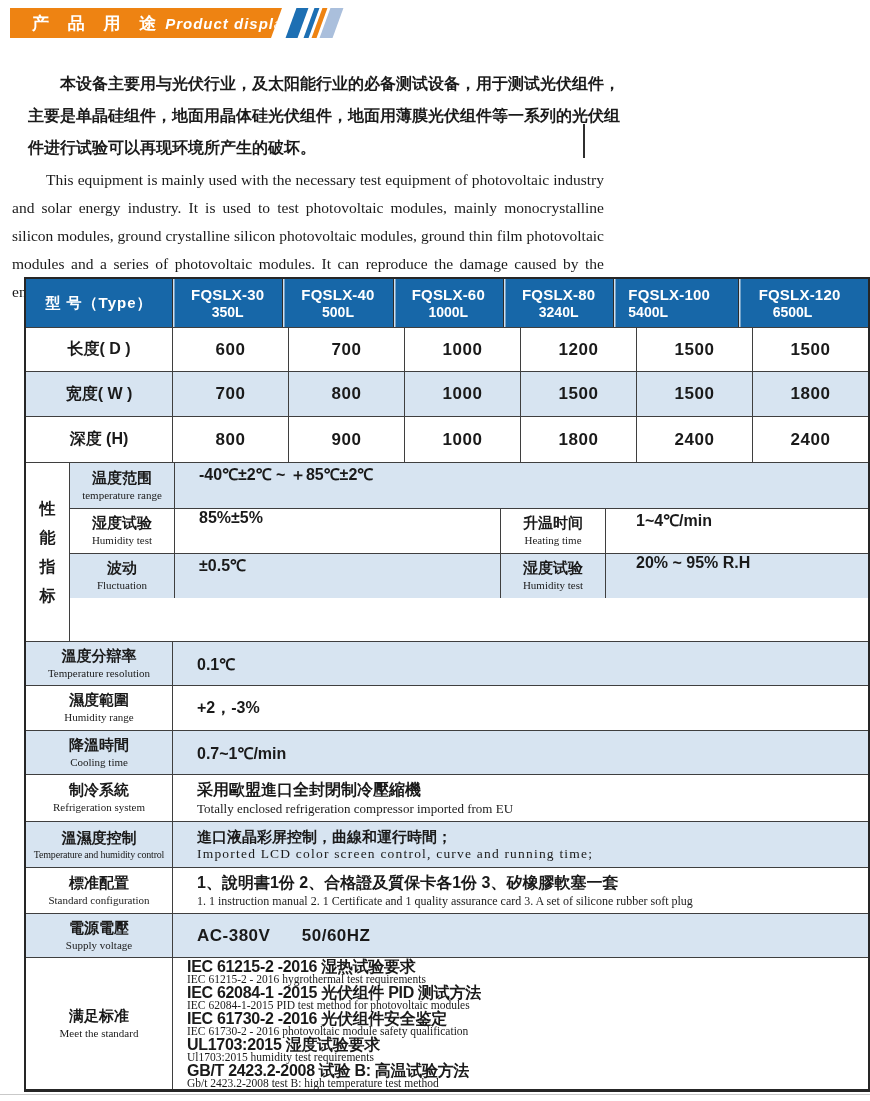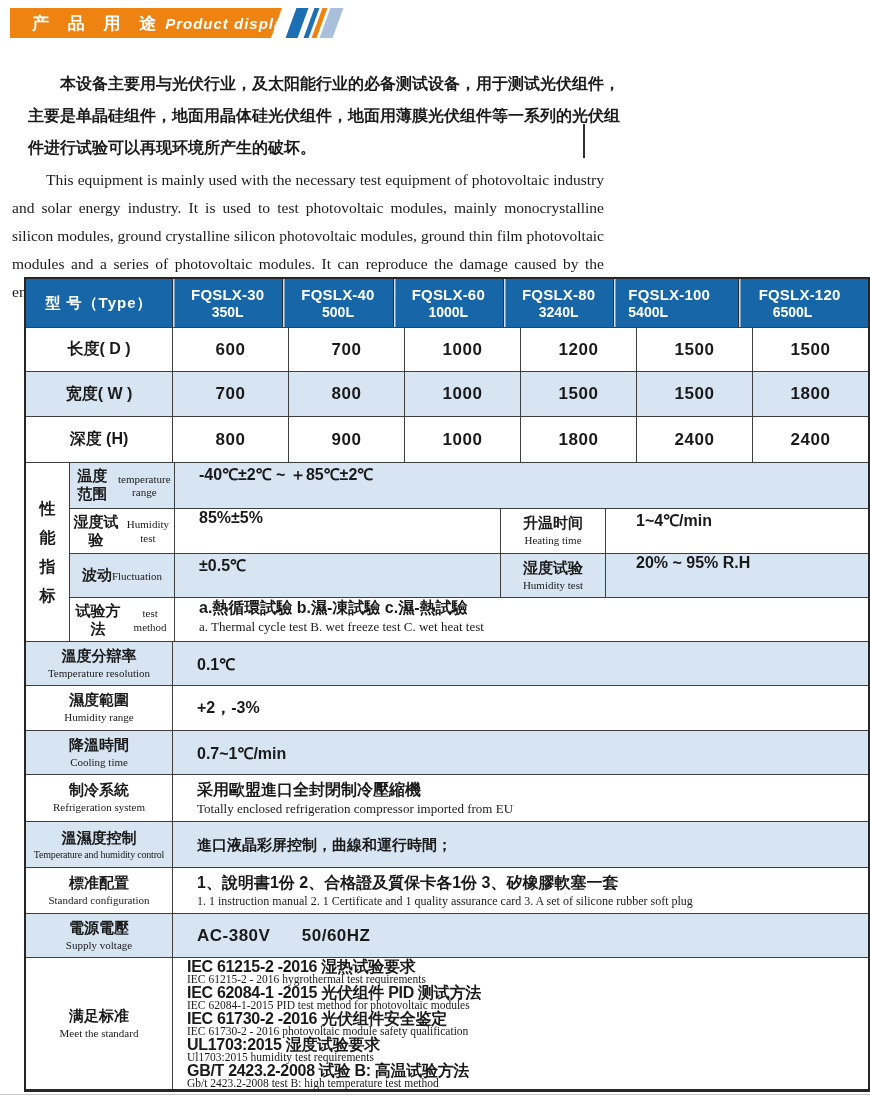--- a/index.html
+++ b/index.html
@@ -58,21 +58,21 @@
 
   .dim-lbl { font-size:16px; font-weight:bold; }
 
   
   .perf { display:flex; border-top:1px solid #3f3f3f; box-sizing:border-box; }
   .perf-left { width:43px; flex:none; display:flex; align-items:center; justify-content:center; background:#fff; }
   .vert { width:18px; font-size:16px; font-weight:bold; line-height:29px; word-break:break-all; text-align:center; }
   .perf-body { flex:1; display:flex; flex-direction:column; border-left:1px solid #3f3f3f; }
   .prow { display:flex; border-top:1px solid #3f3f3f; box-sizing:border-box; }
   .prow.first { border-top:none; }
-  .sub  { width:104px; flex:none; display:flex; flex-direction:row; justify-content:center;
+  .sub  { width:104px; flex:none; display:flex; flex-direction:column; justify-content:center;
           align-items:center; text-align:center; box-sizing:border-box; }
   .sub2 { width:105px; flex:none; display:flex; flex-direction:column; justify-content:center;
           align-items:center; text-align:center; border-left:1px solid #3f3f3f; box-sizing:border-box; }
   .sl-cn { font-size:15px; font-weight:bold; line-height:1.2; }
   .sl-en { font-family:"Liberation Serif", serif; font-size:11px; line-height:1.2; margin-top:2px; }
   .sl-en.tight { font-size:10px; letter-spacing:-0.2px; }
   .pval { display:flex; flex-direction:column; padding-left:24px;
           font-weight:600; font-size:16px; border-left:1px solid #3f3f3f; box-sizing:border-box; }
   .pval.full { flex:1; }
   .pval.w326 { width:326px; flex:none; }
@@ -219,30 +219,20 @@
           </div>
           <div class="sub2">
             <div class="sl-cn">湿度试验</div>
             <div class="sl-en">Humidity test</div>
           </div>
           <div class="pval rest">
             <span>20% ~ 95% R.H</span>
           </div>
         </div>
 
-        <div class="prow h44 bg-w">
-          <div class="sub">
-            <div class="sl-cn">试验方法</div>
-            <div class="sl-en">test method</div>
-          </div>
-          <div class="pval full">
-            <span class="v-cn big">a.熱循環試驗  b.濕-凍試驗  c.濕-熱試驗</span>
-            <span class="v-en">a. Thermal cycle test B. wet freeze test C. wet heat test</span>
-          </div>
-        </div>
 
       </div>
     </div>
 
     <div class="tr h44 bg-lt">
       <div class="td lblcol firstcell">
         <div class="sl-cn">溫度分辯率</div>
         <div class="sl-en">Temperature resolution</div>
       </div>
       <div class="val-wide">
@@ -281,20 +271,21 @@
       </div>
     </div>
 
     <div class="tr h46 bg-lt">
       <div class="td lblcol firstcell">
         <div class="sl-cn">溫濕度控制</div>
         <div class="sl-en tight">Temperature and humidity control</div>
       </div>
       <div class="val-wide">
         <span class="v-cn">進口液晶彩屏控制，曲線和運行時間；</span>
+        <span class="v-en sp">Imported LCD color screen control, curve and running time;</span>
       </div>
     </div>
 
     <div class="tr h46 bg-w">
       <div class="td lblcol firstcell">
         <div class="sl-cn">標准配置</div>
         <div class="sl-en">Standard configuration</div>
       </div>
       <div class="val-wide">
         <span class="v-cn big">1、說明書1份 2、合格證及質保卡各1份  3、矽橡膠軟塞一套</span>

